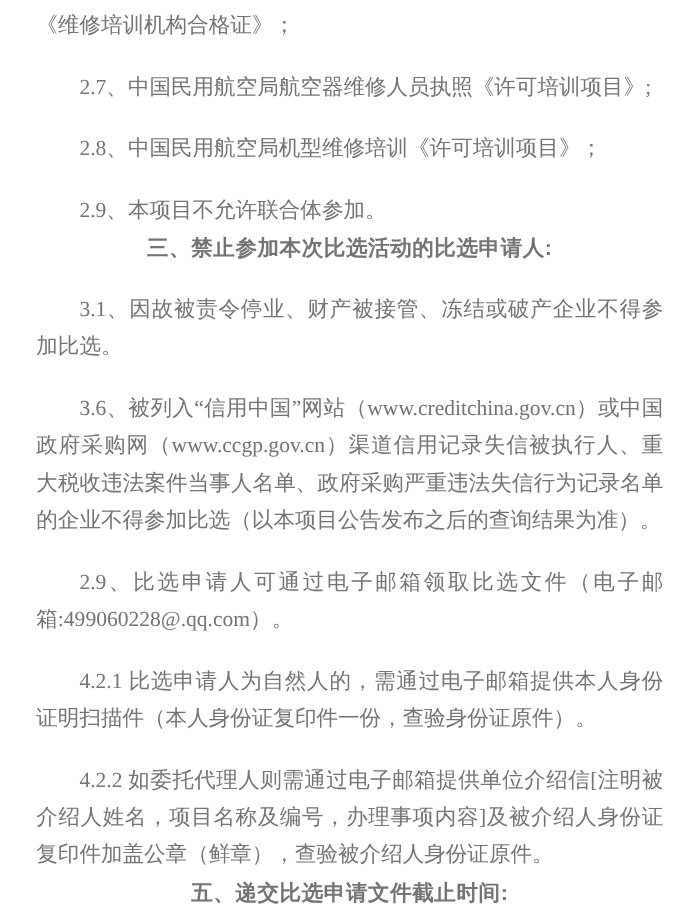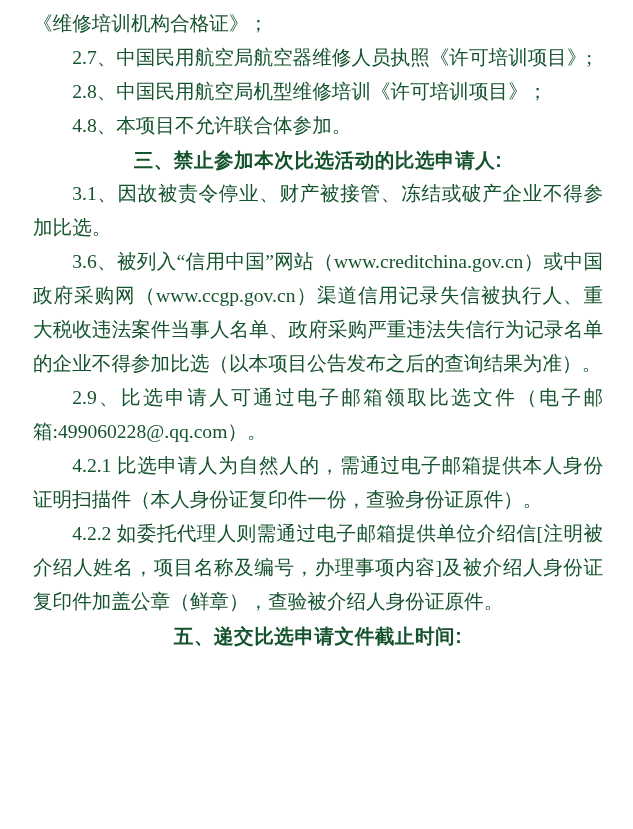--- a/index.html
+++ b/index.html
@@ -6,36 +6,37 @@
     margin: 0;
     padding: 0;
     background: #ffffff;
   }
   .page {
     position: relative;
     width: 633px;
     height: 829px;
     box-sizing: border-box;
     background: #ffffff;
-    color: #14532d;
+    color: #737373;
     padding: 7px 30px 0 33px;
     overflow: hidden;
     font-family: "Liberation Serif", "DejaVu Serif", serif;
     font-size: 19.6px;
     line-height: 34px;
   }
   .doc p {
     margin: 0;
     padding: 0;
     text-align: justify;
     text-justify: inter-ideograph;
     overflow-wrap: break-word;
   }
   .doc p.indent {
     text-indent: 2em;
+    margin-top: 22px;
   }
   .doc p.heading {
     font-family: "Liberation Sans", "DejaVu Sans", sans-serif;
     font-weight: bold;
     text-align: center;
     letter-spacing: 0.5px;
   }
   .doc span.u {
     text-decoration: underline;
     text-underline-offset: 4px;
@@ -43,21 +44,21 @@
   }
 </style>
 </head>
 <body>
 
 <div class="page">
   <div class="doc">
       <p class="body"><span>《维修培训机构合格证》；</span></p>
       <p class="body indent"><span>2.7、中国民用航空局航空器维修人员执照《许可培训项目》;</span></p>
       <p class="body indent"><span>2.8、中国民用航空局机型维修培训《许可培训项目》；</span></p>
-      <p class="body indent"><span>4.8、本项目不允许联合体参加。</span></p>
+      <p class="body indent"><span>2.9、本项目不允许联合体参加。</span></p>
       <p class="heading"><span>三、禁止参加本次比选活动的比选申请人:</span></p>
       <p class="body indent"><span>3.1、因故被责令停业、财产被接管、冻结或破产企业不得参加比选。</span></p>
       <p class="body indent"><span>3.6、被列入“信用中国”网站（www.creditchina.gov.cn）或中国政府采购网（www.ccgp.gov.cn）渠道信用记录失信被执行人、重大税收违法案件当事人名单、政府采购严重违法失信行为记录名单的企业不得参加比选（以本项目公告发布之后的查询结果为准）。</span></p>
       <p class="body indent"><span>2.9、比选申请人可通过电子邮箱领取比选文件（电子邮箱:499060228@.qq.com）。</span></p>
       <p class="body indent"><span>4.2.1 比选申请人为自然人的，需通过电子邮箱提供本人身份证明扫描件（本人身份证复印件一份，查验身份证原件）。</span></p>
       <p class="body indent"><span>4.2.2 如委托代理人则需通过电子邮箱提供单位介绍信[注明被介绍人姓名，项目名称及编号，办理事项内容]及被介绍人身份证复印件加盖公章（鲜章），查验被介绍人身份证原件。</span></p>
       <p class="heading"><span>五、递交比选申请文件截止时间:</span></p>
     </div>
 </div>
 

